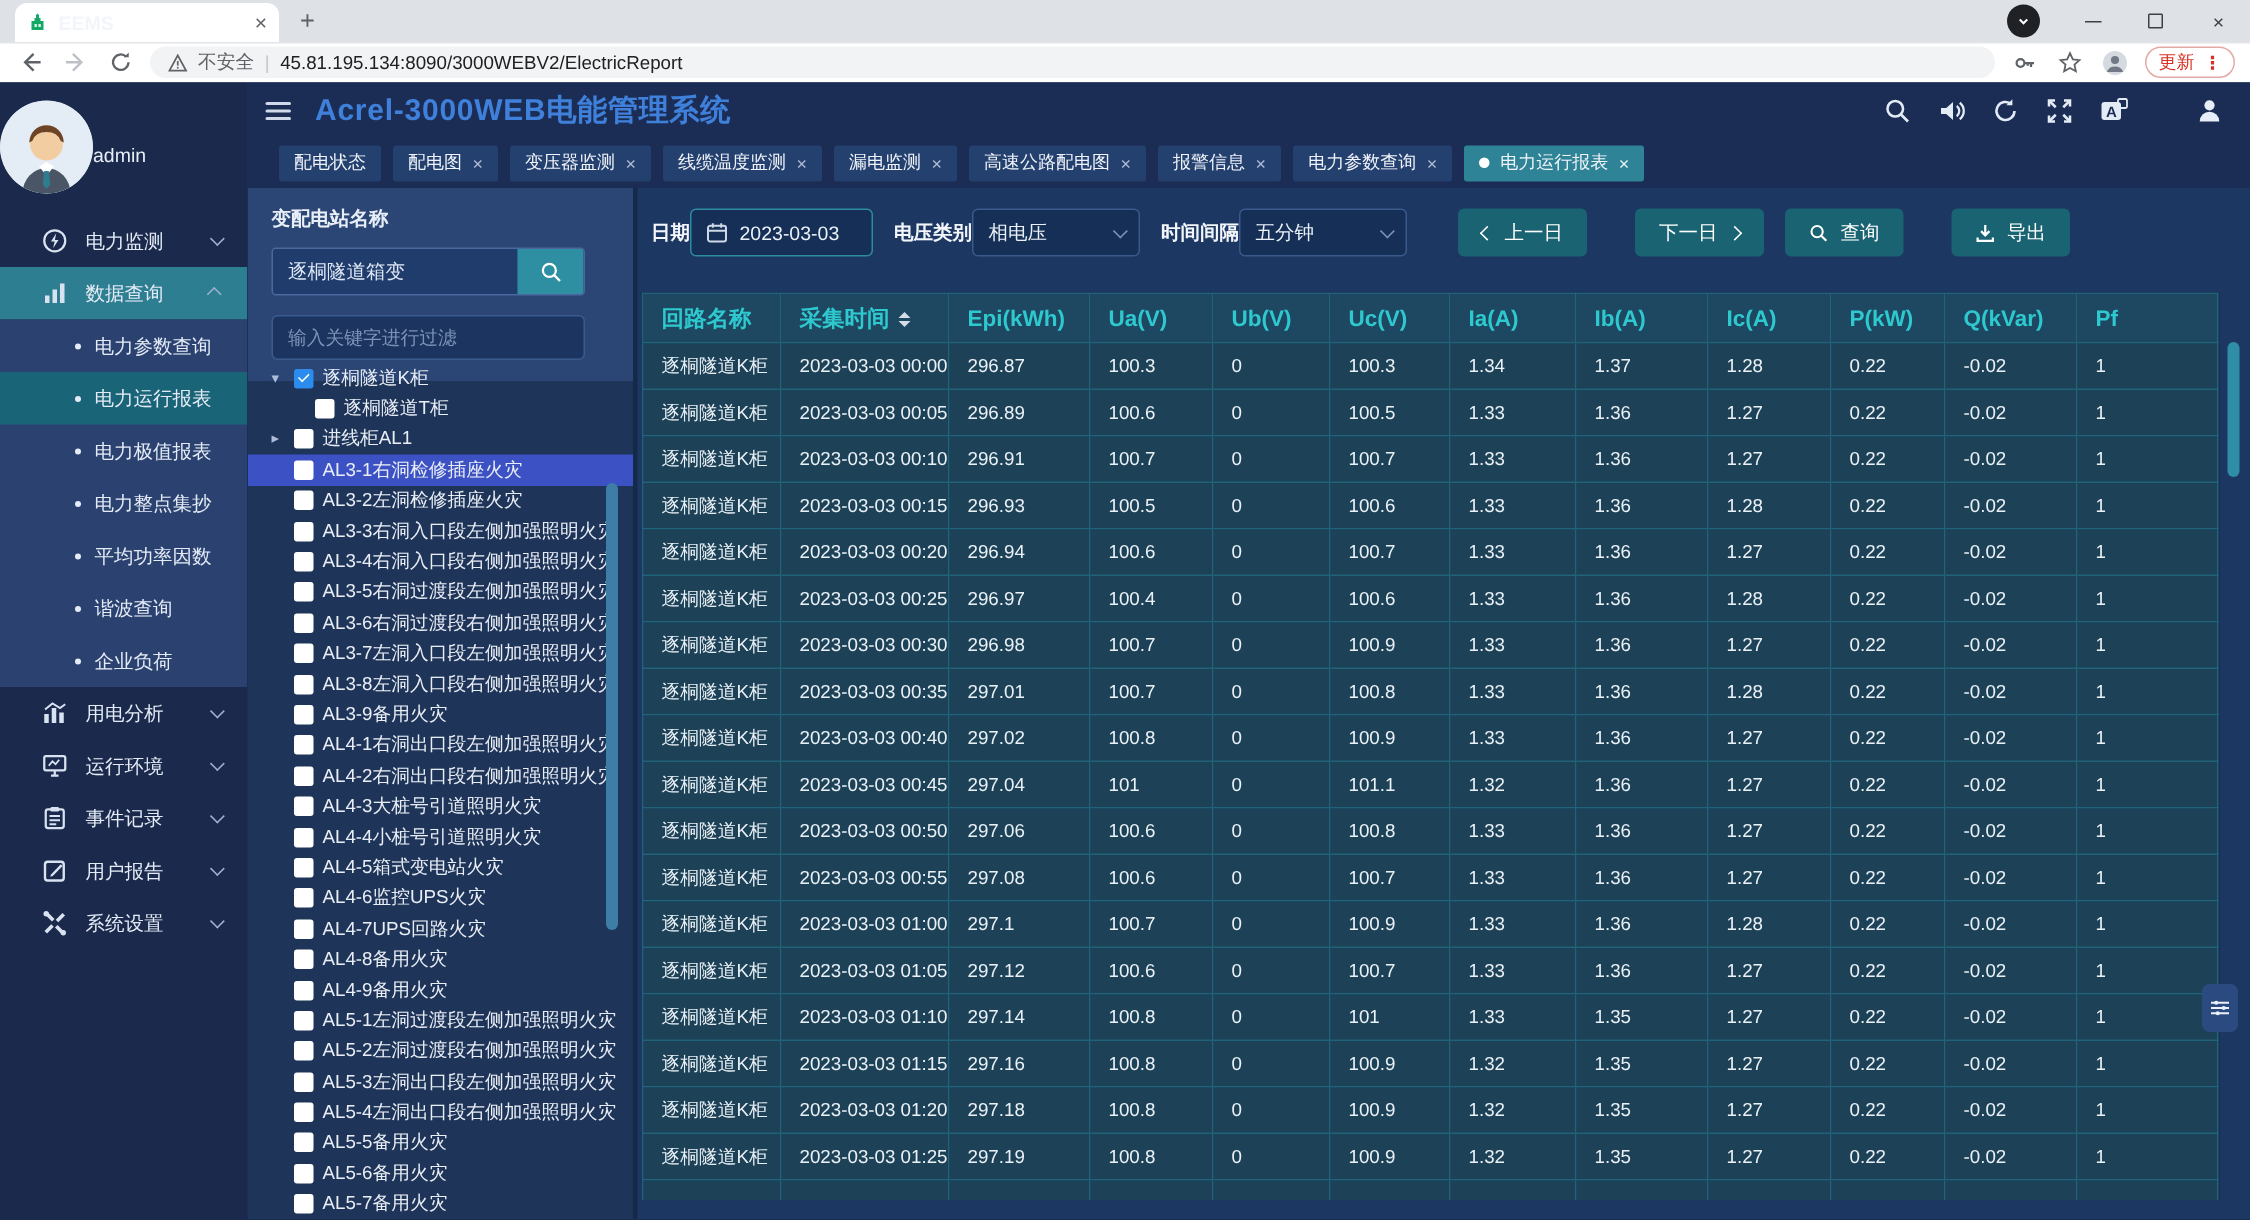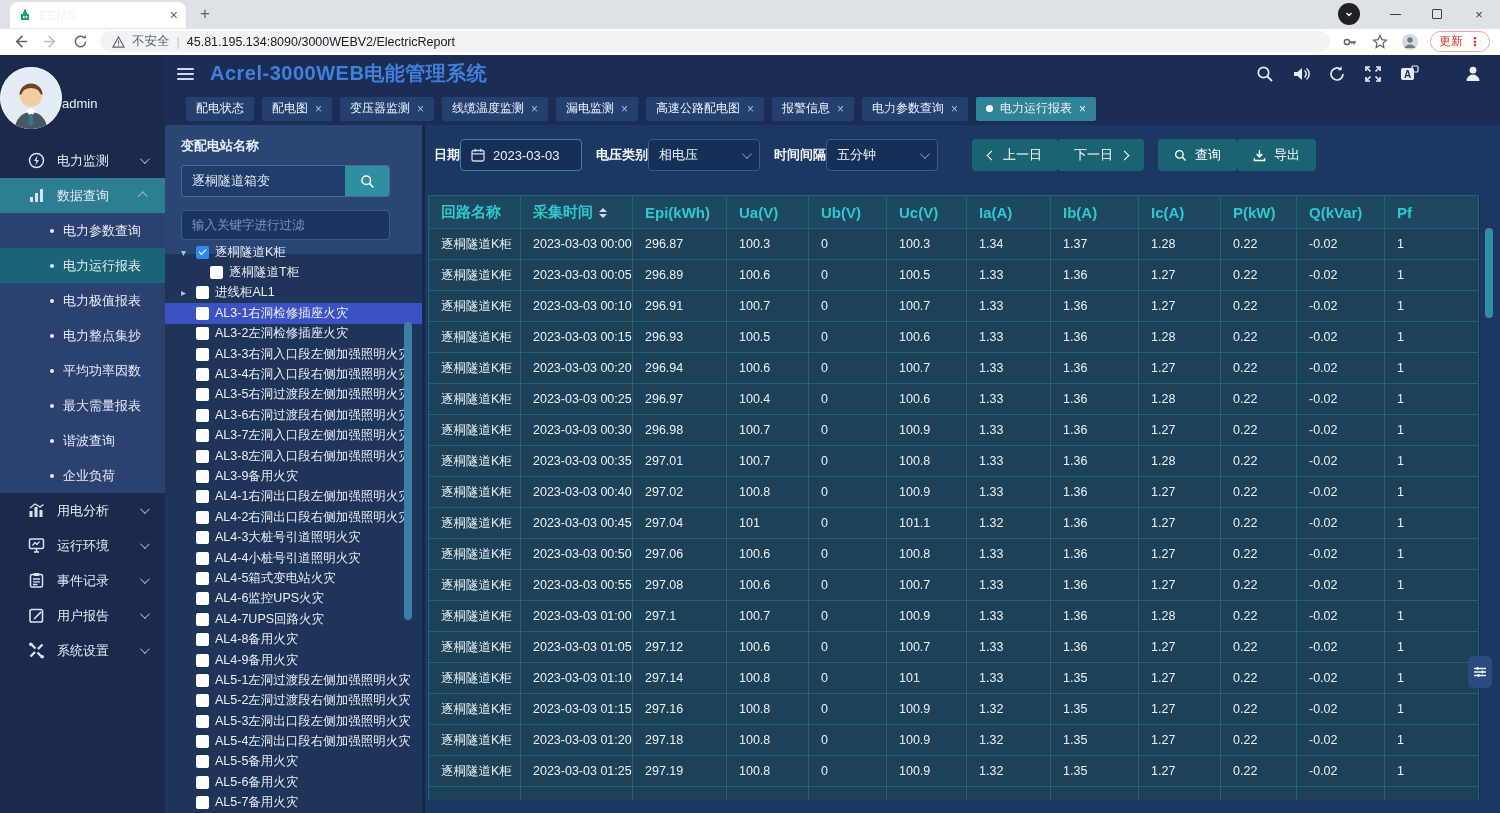--- a/index.html
+++ b/index.html
@@ -88,21 +88,21 @@
   .treescroll { position:absolute; right:10px; top:197px; width:8px; height:298px; border-radius:4px; background:#3d7da6; }
 
   
   .report { position:relative; flex:1; background:#1d3763; overflow:hidden; }
   .toolbar { position:absolute; top:13px; left:9px; height:34px; display:flex; align-items:center; }
   .tlabel { color:#f2f6fb; font-size:13px; font-weight:bold; }
   .datebox { width:122px; height:32px; border:1px solid #2e8b9f; border-radius:4px; background:#152f56; display:flex; align-items:center; gap:8px; padding:0 10px; color:#eaf1f8; font-size:13px; }
   .selbox { width:112px; height:32px; border:1px solid #3a5a8c; border-radius:4px; background:#152f56; display:flex; align-items:center; padding:0 10px; color:#eaf1f8; font-size:13px; }
   .selbox .sval { flex:1; }
   .selchev { width:7px; height:7px; border-right:1.5px solid #7e93b8; border-bottom:1.5px solid #7e93b8; transform:rotate(45deg) translateY(-2px); }
-  .tbtn { height:32px; background:#1a6372; border-radius:4px; color:#fff; font-size:13px; display:flex; align-items:center; justify-content:center; gap:8px; padding:0 16px; }
+  .tbtn { height:32px; background:#1a6372; border-radius:4px; color:#fff; font-size:13px; display:flex; align-items:center; justify-content:center; gap:8px; padding:0 16px;margin-left:32px; }
   .chvl { width:7px; height:7px; border-left:1.7px solid #fff; border-bottom:1.7px solid #fff; transform:rotate(45deg); }
   .chvr { width:7px; height:7px; border-right:1.7px solid #fff; border-top:1.7px solid #fff; transform:rotate(45deg); }
   .mlbig { margin-left:34px; }
   .mlmed { margin-left:14px; }
 
   
   .tablebox { position:absolute; top:70px; left:3px; width:1052px; bottom:13px; overflow:hidden; background:#163150; }
   table.report-table { border-collapse:collapse; table-layout:fixed; width:1050px; }
   .report-table th, .report-table td { border:1px solid #216378; height:31px; padding:0 0 0 12px; text-align:left; font-weight:normal; overflow:hidden; white-space:nowrap; }
   .report-table th { height:33px; background:#1e4862; color:#2ec9ce; font-size:15px; font-weight:bold; }
@@ -258,24 +258,20 @@
     <span class="dot8"></span>
     <span class="sub-label">电力极值报表</span>
   </div>
             <div class="submenu-item">
     <span class="dot8"></span>
     <span class="sub-label">电力整点集抄</span>
   </div>
             <div class="submenu-item">
     <span class="dot8"></span>
     <span class="sub-label">平均功率因数</span>
-  </div>
-            <div class="submenu-item">
-    <span class="dot8"></span>
-    <span class="sub-label">最大需量报表</span>
   </div>
             <div class="submenu-item">
     <span class="dot8"></span>
     <span class="sub-label">谐波查询</span>
   </div>
             <div class="submenu-item">
     <span class="dot8"></span>
     <span class="sub-label">企业负荷</span>
   </div>
           </div>

